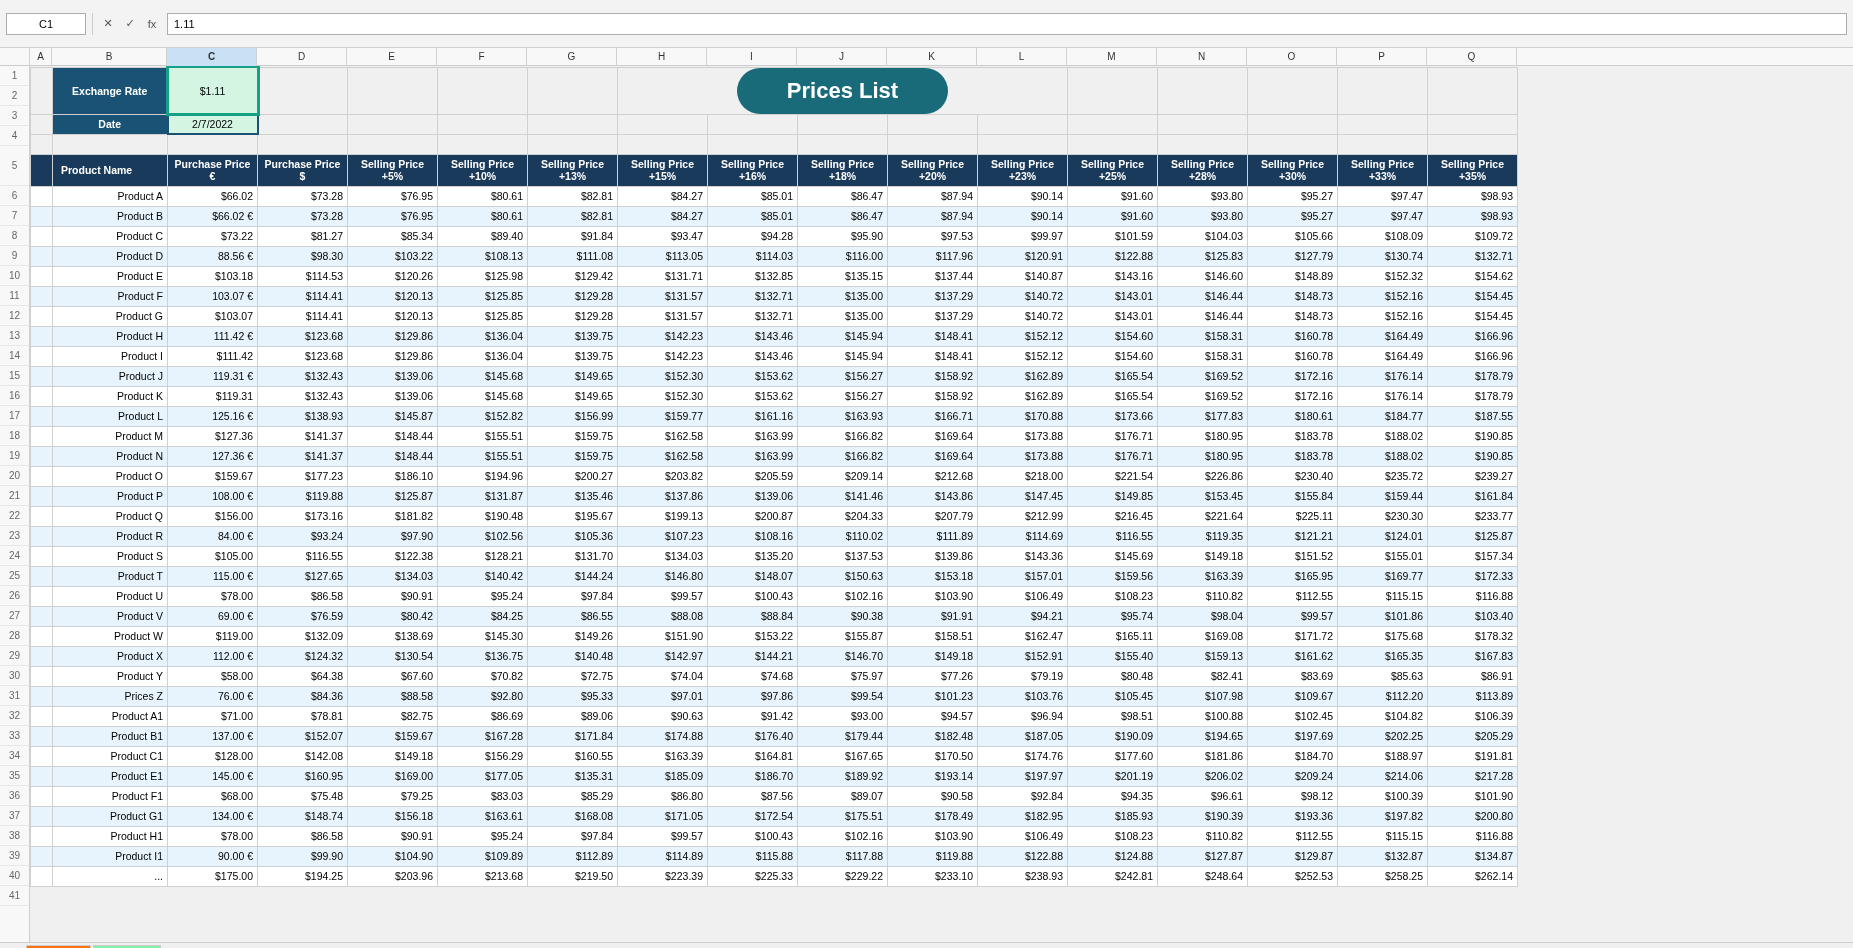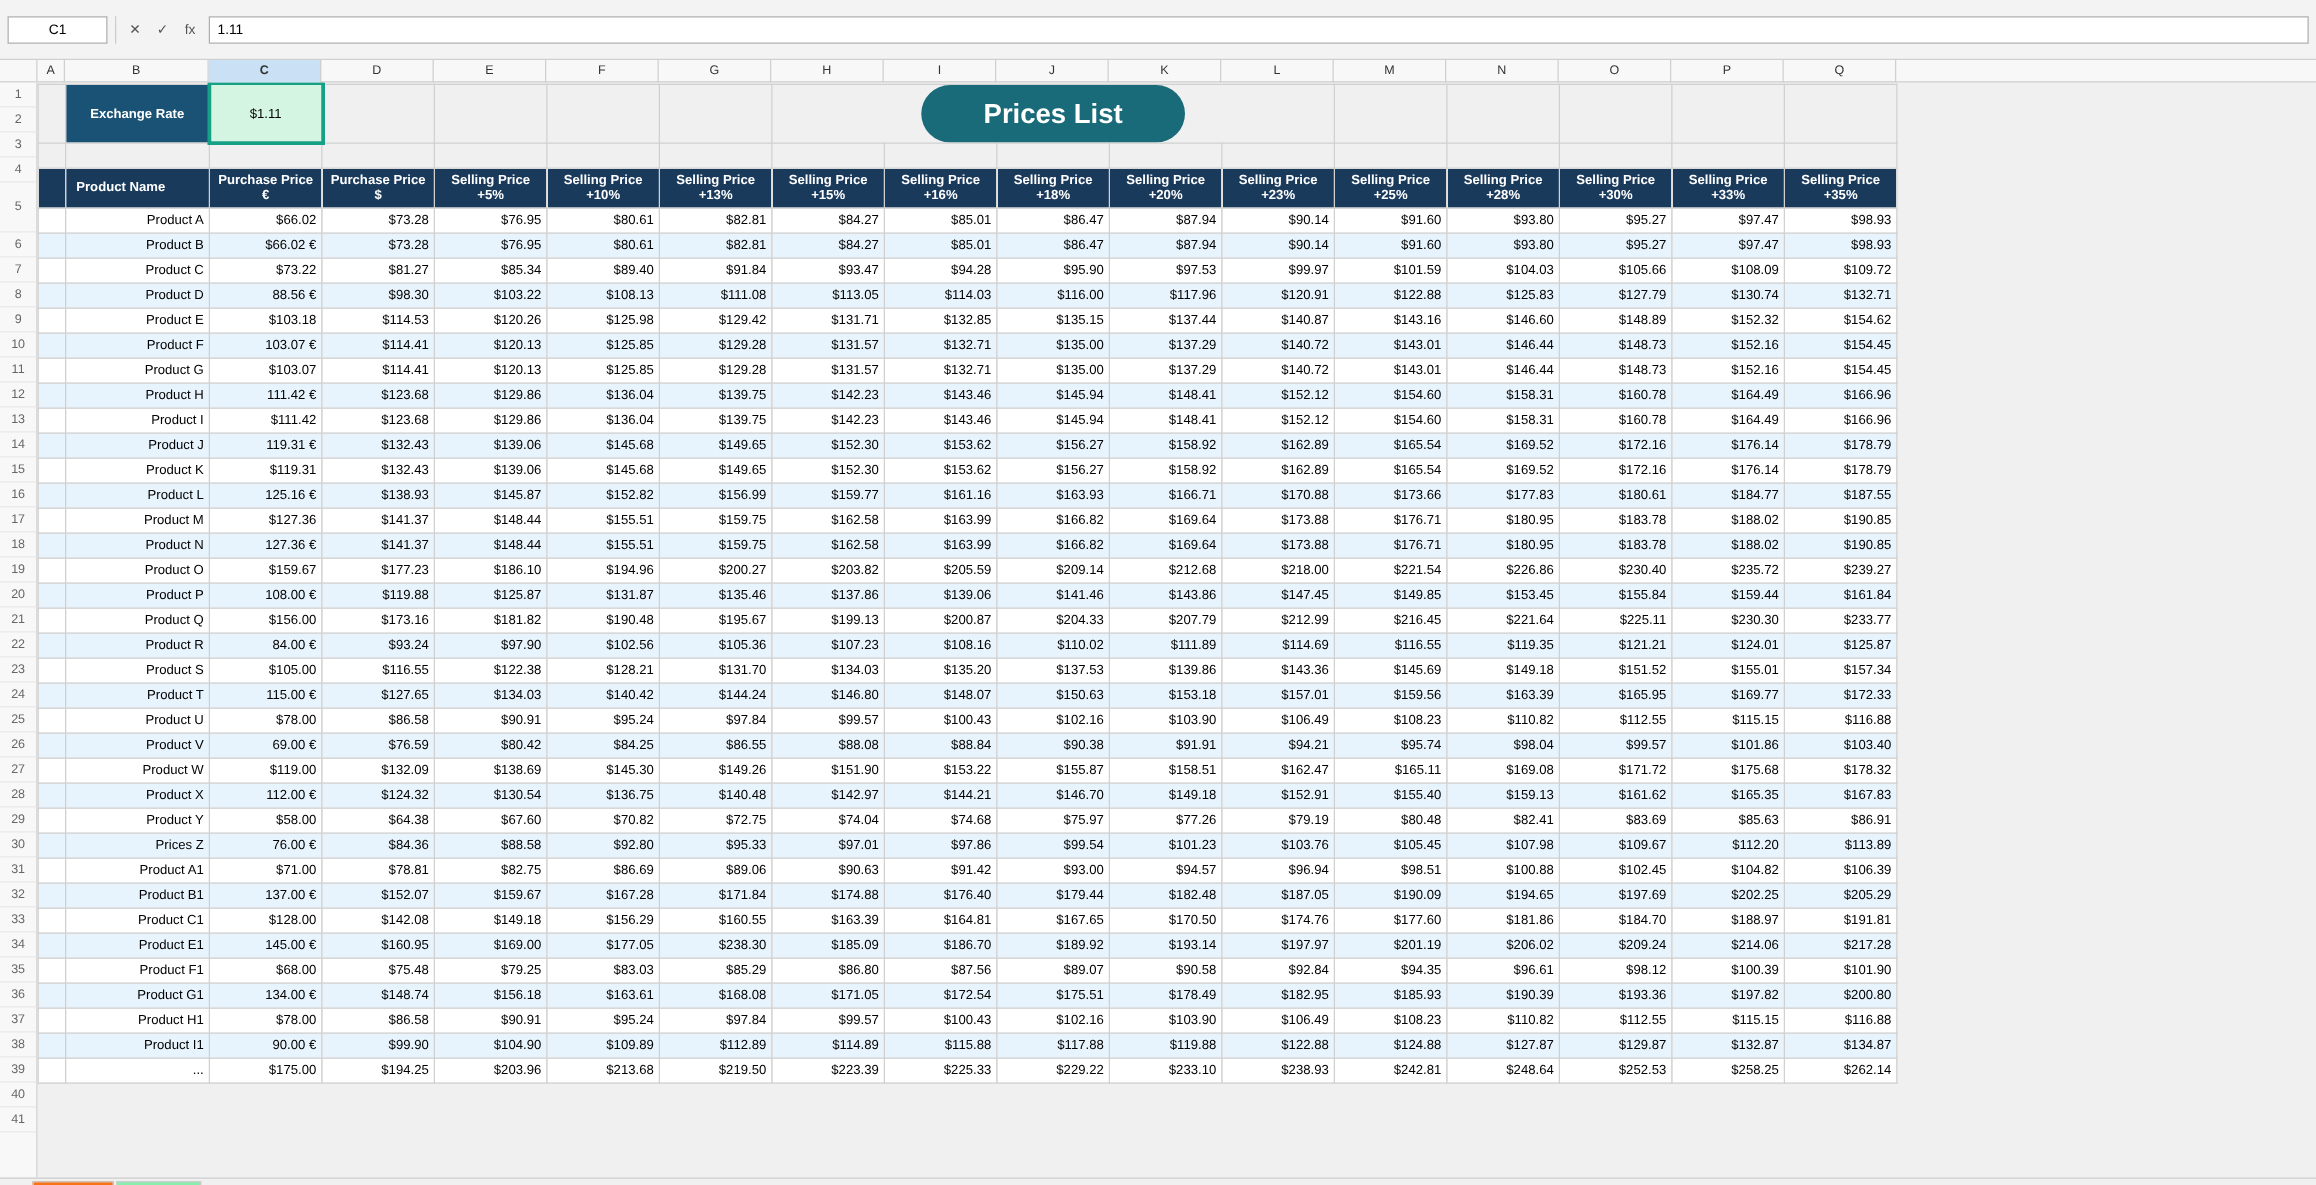--- a/index.html
+++ b/index.html
@@ -347,20 +347,39 @@
             <td colspan="5" style="text-align:center; vertical-align:middle;">
               <div class="title-btn">Prices List</div>
             </td>
             <td></td>
             <td></td>
             <td></td>
             <td></td>
             <td></td>
           </tr>
 
+          <tr>
+            <td></td>
+            <td class="label-cell">Date</td>
+            <td class="value-cell">2/7/2022</td>
+            <td></td>
+            <td></td>
+            <td></td>
+            <td></td>
+            <td></td>
+            <td></td>
+            <td></td>
+            <td></td>
+            <td></td>
+            <td></td>
+            <td></td>
+            <td></td>
+            <td></td>
+            <td></td>
+          </tr>
 
           <tr>
             <td></td>
             <td></td>
             <td></td>
             <td></td>
             <td></td>
             <td></td>
             <td></td>
             <td></td>
@@ -946,21 +965,21 @@
               <td class="num-right">$188.97</td>
               <td class="num-right">$191.81</td>
             </tr>
             <tr class="data-row-odd">
               <td></td>
               <td class="product-name">Product E1</td>
               <td class="num-right">145.00 €</td>
               <td class="num-right">$160.95</td>
               <td class="num-right">$169.00</td>
               <td class="num-right">$177.05</td>
-              <td class="num-right">$238.30</td>
+              <td class="num-right">$135.31</td>
               <td class="num-right">$185.09</td>
               <td class="num-right">$186.70</td>
               <td class="num-right">$189.92</td>
               <td class="num-right">$193.14</td>
               <td class="num-right">$197.97</td>
               <td class="num-right">$201.19</td>
               <td class="num-right">$206.02</td>
               <td class="num-right">$209.24</td>
               <td class="num-right">$214.06</td>
               <td class="num-right">$217.28</td>

